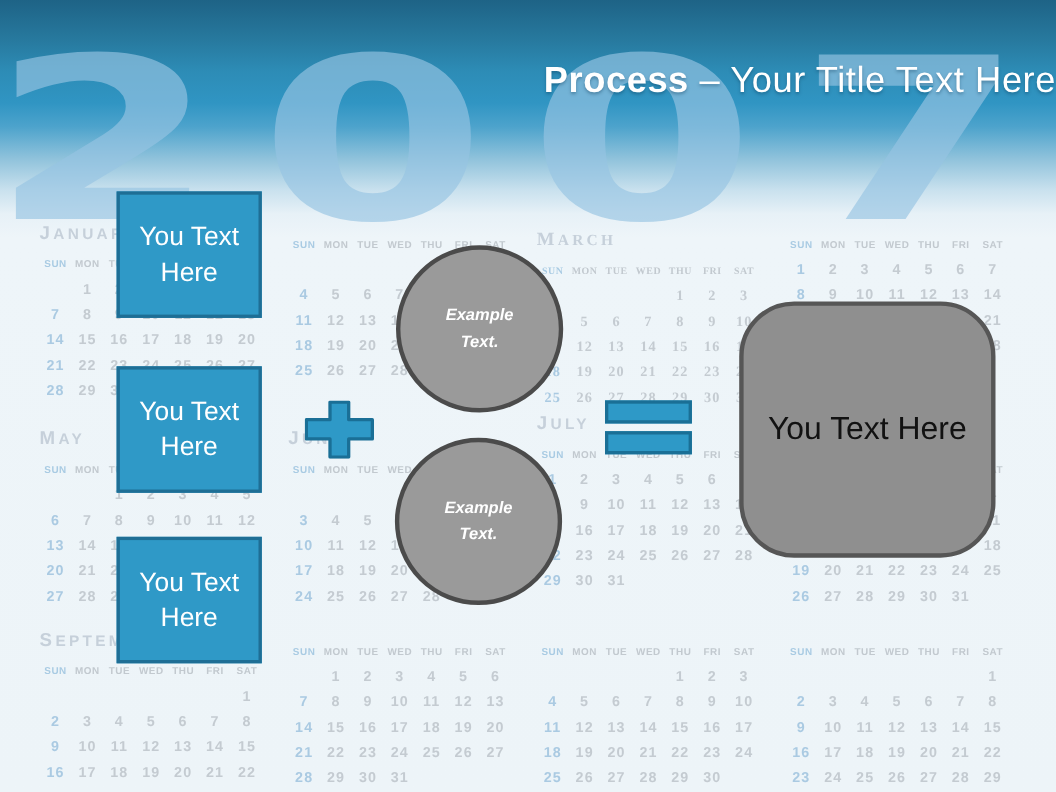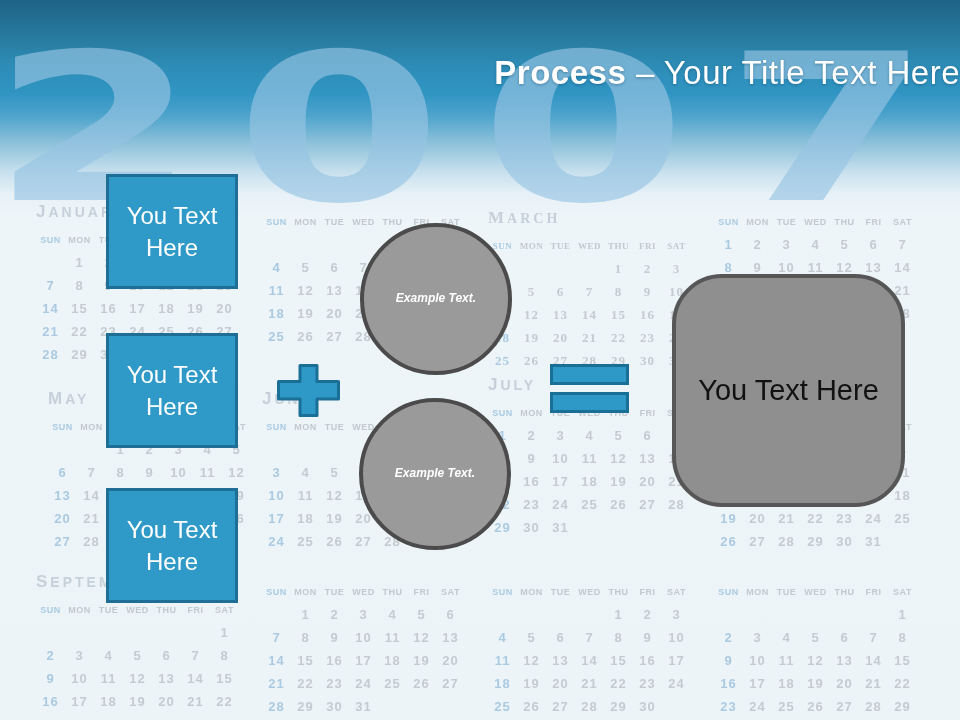--- a/index.html
+++ b/index.html
@@ -52,21 +52,21 @@
     position:absolute;left:106px;width:132px;height:115px;box-sizing:border-box;
     background:#2f99c7;border:3px solid #1e6e95;
     display:flex;align-items:center;justify-content:center;text-align:center;
     color:#ffffff;font-size:24px;line-height:1.3;padding:0 10px;
   }
   .pbox1{top:174px;} .pbox2{top:333px;} .pbox3{top:488px;}
   .pcircle{
     position:absolute;width:152px;height:152px;box-sizing:border-box;
     background:#9a9a9a;border:4px solid #4b4b4b;border-radius:50%;
     display:flex;align-items:center;justify-content:center;text-align:center;
-    color:#ffffff;font-weight:bold;font-style:italic;font-size:12px;
+    color:#ffffff;font-weight:bold;font-style:italic;font-size:15px;
     line-height:1.6;padding:0 30px;
   }
   .pcircle1{left:360px;top:223px;}
   .pcircle2{left:359px;top:398px;}
   .plus{position:absolute;left:277px;top:364px;}
   .eqbar{
     position:absolute;left:550px;width:79px;height:21px;box-sizing:border-box;
     background:#2e99c7;border:3px solid #1a6f96;
   }
   .eqbar1{top:364px;} .eqbar2{top:392px;}
@@ -261,21 +261,21 @@
           <span class="dcell">23</span>
           <span class="dcell">24</span>
           <span class="dcell">25</span>
           <span class="dcell">26</span>
           <span class="dcell">27</span>
           <span class="dcell">28</span>
           <span class="dcell su">29</span>
           <span class="dcell">30</span>
         </div>
       </div>
-      <div class="month" style="left: 48px; top: 390px;">
+      <div class="month" style="left: 36px; top: 390px;">
         <div class="mtitle">May</div>
         <div class="mhdr">
           <span class="hcell su">Sun</span>
           <span class="hcell">Mon</span>
           <span class="hcell">Tue</span>
           <span class="hcell">Wed</span>
           <span class="hcell">Thu</span>
           <span class="hcell">Fri</span>
           <span class="hcell">Sat</span>
         </div>

